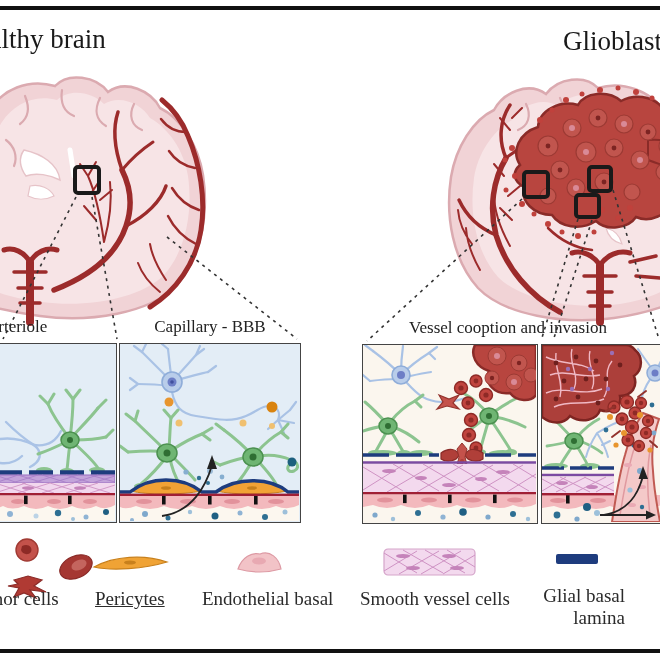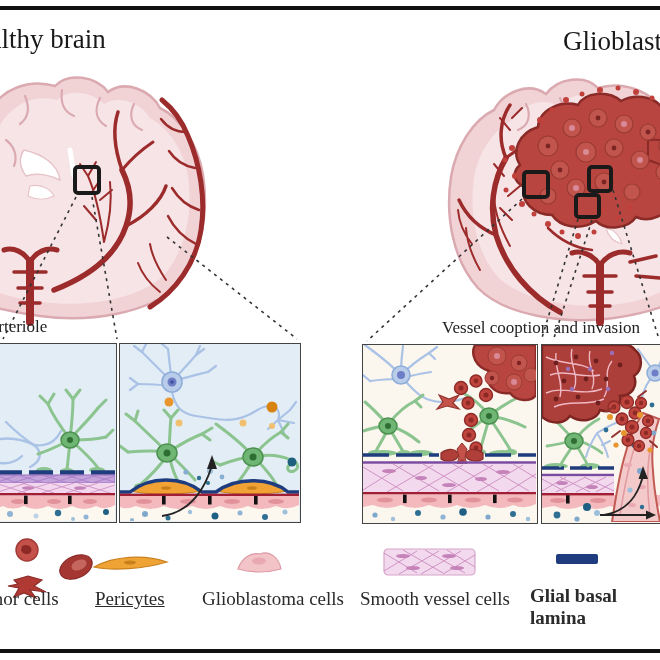--- a/index.html
+++ b/index.html
@@ -5,21 +5,21 @@
   html,body{margin:0;padding:0;background:#fff;}
   .stage{position:relative;width:660px;height:660px;overflow:hidden;background:#ffffff;
          font-family:"Liberation Serif", serif;color:#1a1a1a;}
   .abs{position:absolute;}
   .hline{position:absolute;left:0;width:660px;height:4px;background:#111;}
   .title{position:absolute;font-size:27px;white-space:nowrap;color:#1a1a1a;}
   .panel{position:absolute;border:1.6px solid #444;background:#e3edf6;box-sizing:border-box;}
   .panel.cream{background:#fbf6ee;}
   .panel-label{position:absolute;font-size:17px;color:#222;white-space:nowrap;text-align:center;}
   .legend-label{position:absolute;font-size:19px;color:#2b2b2b;white-space:nowrap;}
-  .legend-label.wrap{white-space:normal;text-align:left;line-height:22px;font-weight:bold;}
+  .legend-label.wrap{white-space:normal;text-align:right;line-height:22px;}
   svg{display:block;}
 </style>
 </head>
 <body>
 
 <div class="stage">
 
   <div class="hline" style="top:6px;"></div>
   <div class="hline" style="top:649px;"></div>
 
@@ -160,21 +160,22 @@
       <path d="M 92,197 L 117,339"></path>
       <path d="M 167,237 L 297,339"></path>
       <path d="M 522,199 L 367,341"></path>
       <path d="M 578,219 L 541,341"></path>
       <path d="M 592,220 L 553,341"></path>
       <path d="M 613,190 L 658,336"></path>
     </g>
   </svg>
 
   <div class="panel-label" style="left:-14px;top:317px;">Arteriole</div>
-  <div class="panel-label" style="left:408px;top:318px;width:200px;margin-left:33px;">Vessel cooption and invasion</div>
+  <div class="panel-label" style="left:120px;top:317px;width:180px;">Capillary - BBB</div>
+  <div class="panel-label" style="left:408px;top:318px;width:200px;">Vessel cooption and invasion</div>
 
   <div class="panel" style="left:-3px;top:343px;width:120px;height:180px;">
     <svg width="117" height="177" viewBox="0 0 117 177">
       <rect x="0" y="0" width="117" height="177" fill="#e3edf6"></rect>
       <rect x="0" y="152" width="117" height="25" fill="#fcf7ef"></rect>
 
       <g fill="none" stroke="#aac3e6" stroke-width="2.4" stroke-linecap="round">
         <path d="M -4,96 C 14,92 26,96 36,101"></path>
         <path d="M 8,78 C 18,88 28,96 36,101"></path>
         <path d="M 36,101 C 46,109 42,118 32,123"></path>
@@ -633,21 +634,21 @@
     <svg class="abs" style="left:92px;top:552px;" width="78" height="22" viewBox="0 0 78 22">
       <path d="M 2,15 C 22,4 52,2 75,10 C 52,17 20,19 2,15 Z" fill="#f0a335" stroke="#c8801c" stroke-width="1.2"></path>
       <ellipse cx="38" cy="10.5" rx="6" ry="2" fill="#c8801c"></ellipse>
     </svg>
     <div class="legend-label" style="left:95px;top:588px;text-decoration:underline;">Pericytes</div>
 
     <svg class="abs" style="left:236px;top:548px;" width="48" height="26" viewBox="0 0 48 26">
       <path d="M 2,21 C 6,9 16,4 24,6 C 34,2 43,10 45,21 Q 24,27 2,21 Z" fill="#f2c3c7" stroke="#dd9aa4" stroke-width="1.2"></path>
       <ellipse cx="23" cy="13" rx="7" ry="3.5" fill="#e8a9b2"></ellipse>
     </svg>
-    <div class="legend-label" style="left:202px;top:588px;">Glioblastoma cells</div>
+    <div class="legend-label" style="left:202px;top:588px;">Endothelial basal</div>
 
     <svg class="abs" style="left:383px;top:547px;" width="93" height="30" viewBox="0 0 93 30">
       <rect x="1" y="2" width="91" height="26" rx="4" fill="#f3d9ee" stroke="#d5a5ca" stroke-width="1.2"></rect>
       <path d="M 1,24 L 34,4 M 16,27 L 56,4 M 38,27 L 78,4 M 60,27 L 92,8
                M 1,6 L 34,26 M 20,3 L 60,26 M 42,3 L 82,26 M 64,3 L 92,20" stroke="#cf93c4" stroke-width="1" fill="none"></path>
       <ellipse cx="20" cy="9" rx="7" ry="2" fill="#c583ba"></ellipse>
         <ellipse cx="66" cy="9" rx="7" ry="2" fill="#c583ba"></ellipse>
       <ellipse cx="30" cy="21" rx="7" ry="2" fill="#c583ba"></ellipse>
         <ellipse cx="74" cy="21" rx="7" ry="2" fill="#c583ba"></ellipse>
     </svg>

